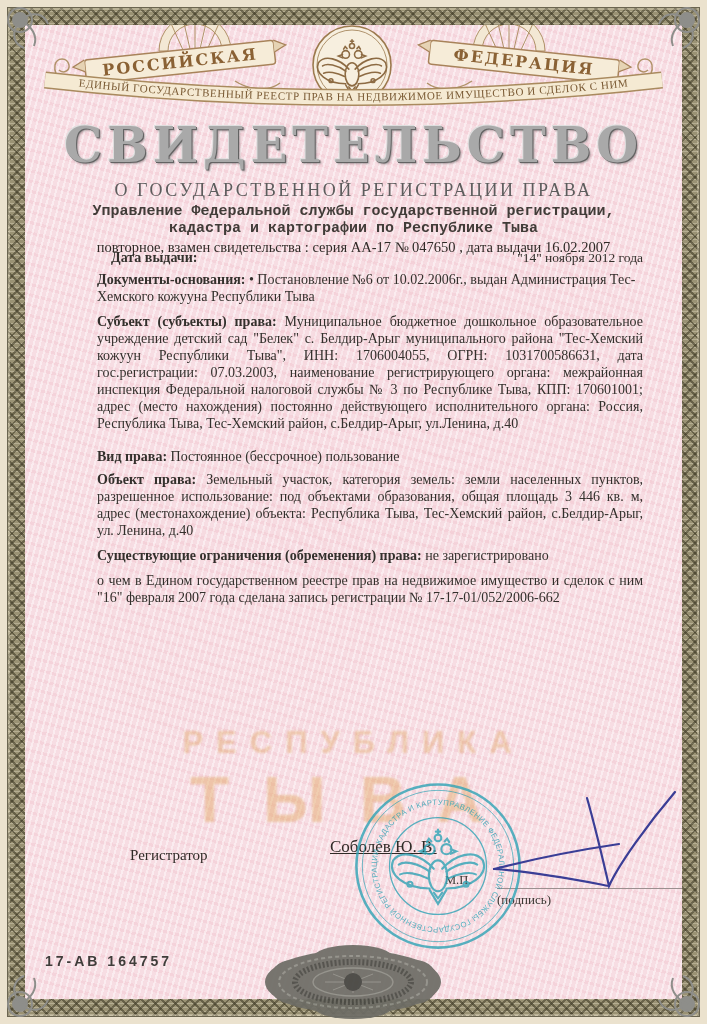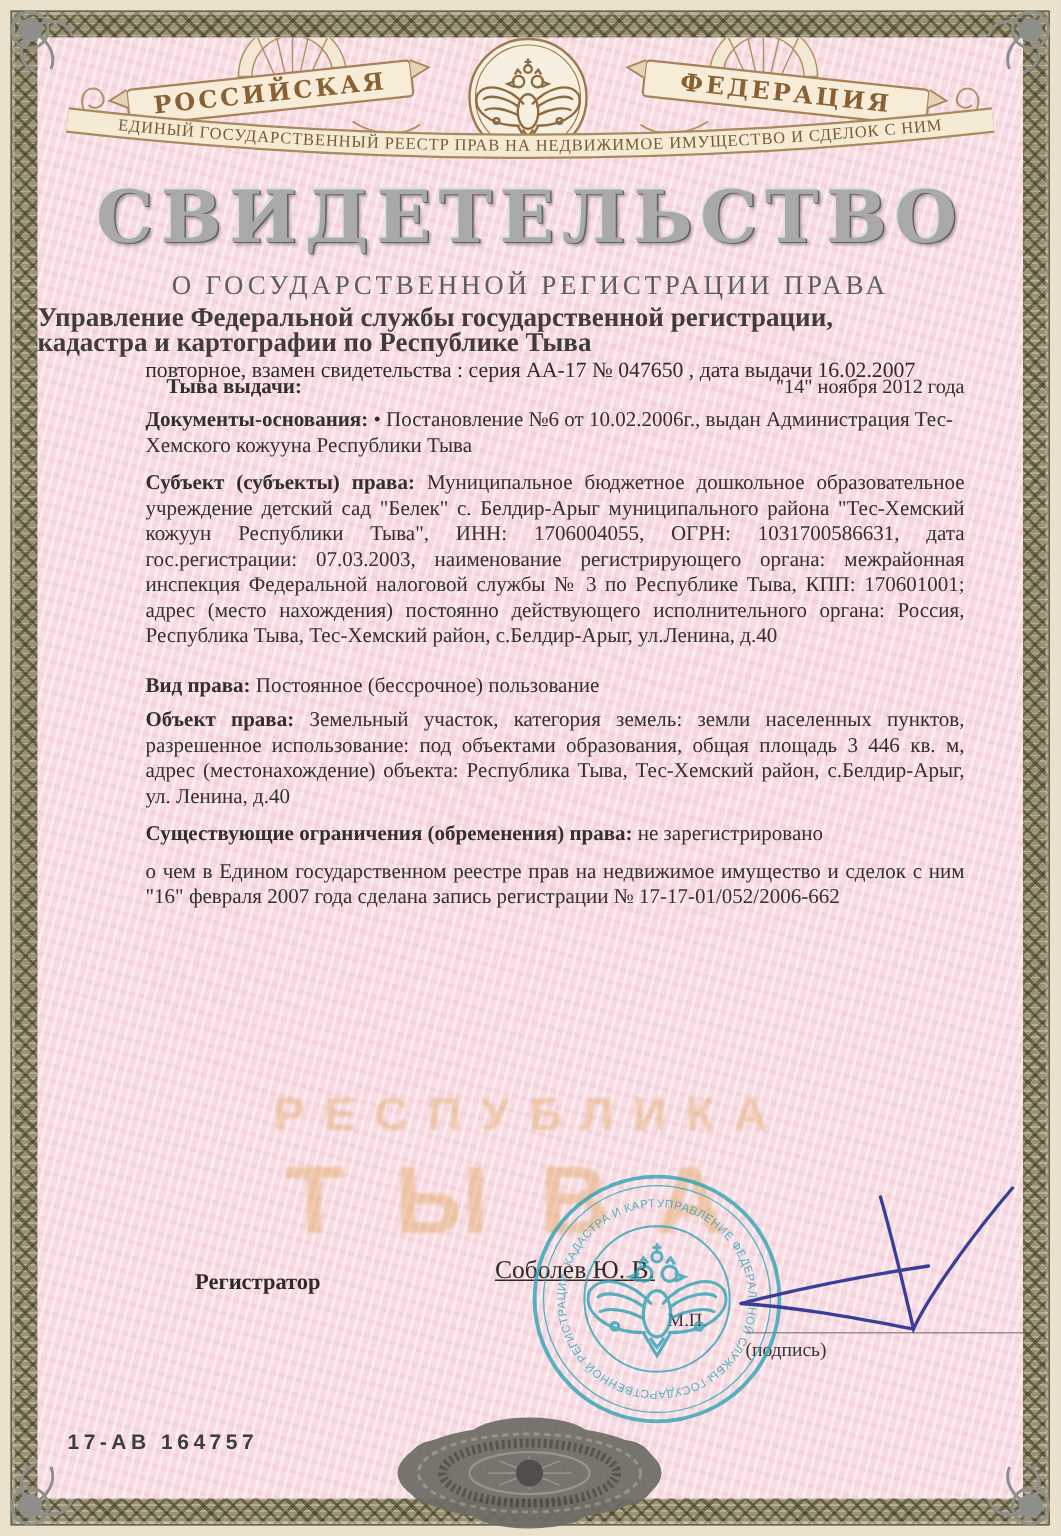--- a/index.html
+++ b/index.html
@@ -47,23 +47,23 @@
     position:absolute; top:92px; left:0; width:100%; text-align:center;
     font-family:"DejaVu Serif", serif; font-weight:bold;
     font-size:48px; letter-spacing:5px; color:#a9a9a9;
     text-shadow: 1px 1px 0 #636363, 2px 2px 2px rgba(80,80,80,.45), -1px -1px 0 #dedede;
   }
   .title-sub {
     position:absolute; top:155px; left:0; width:100%; text-align:center;
     font-size:18px; letter-spacing:2.5px; color:#5d5d5d;
   }
   .authority {
-    position:absolute; top:178px; left:0; width:100%; text-align:left;
-    font-family:Liberation Serif, serif; font-weight:bold;
-    font-size:18px; line-height:17px; color:#413c38;
+    position:absolute; top:178px; left:0; width:100%; text-align:center;
+    font-family:Liberation Mono, monospace; font-weight:bold;
+    font-size:15px; line-height:17px; color:#413c38;
   }
   .dup-note {
     position:absolute; top:214px; left:0; width:100%; text-align:center;
     font-size:14.5px; color:#2f2a26;
   }
 
   .content {
     position:absolute; left:72px; right:39px; top:224px;
     font-size:14px; line-height:17px; color:#33302c;
   }
@@ -77,21 +77,21 @@
   .date-val { margin-left:auto; font-size:13.5px; }
   .sub-gap { margin-bottom:14px; }
   .rec-gap { margin-top:8px; }
 
   .watermark { position:absolute; left:0; width:100%; text-align:center;
     font-family:"Liberation Sans", sans-serif; font-weight:bold;
     color:rgba(224,164,96,.42); filter:blur(1.1px); z-index:1; }
   .wm1 { top:700px; font-size:31px; letter-spacing:13px; }
   .wm2 { top:738px; font-size:64px; letter-spacing:34px; color:rgba(226,168,100,.46); }
 
-  .registrar { position:absolute; left:70px; top:822px; font-weight:bold; font-size:15px; color:#2f2a26; z-index:3;padding-left:35px; }
+  .registrar { position:absolute; left:70px; top:822px; font-weight:normal; font-size:15px; color:#2f2a26; z-index:3;padding-left:35px; }
   .reg-name  { position:absolute; left:305px; top:812px; font-size:17px; color:#2f2a26; z-index:3;text-decoration:underline; }
   .seal-mark { position:absolute; left:420px; top:848px; font-size:12.5px; color:#3a3632; z-index:3; }
   .sig-line  { position:absolute; left:472px; top:863px; width:190px; height:1px; background:#9b8f8f; z-index:3; }
   .sig-caption { position:absolute; left:472px; top:867px; width:190px; text-align:left; font-size:13px; color:#3a3632; z-index:3; }
 
   .stamp { position:absolute; left:328px; top:756px; opacity:.8; z-index:4; }
   .signature-art { position:absolute; left:442px; top:755px; z-index:5; }
 
   .series-number { position:absolute; left:20px; top:928px; z-index:6;
     font-family:"Liberation Sans", sans-serif; font-weight:bold;
@@ -205,21 +205,21 @@
     <div class="title-main">СВИДЕТЕЛЬСТВО</div>
     <div class="title-sub">О ГОСУДАРСТВЕННОЙ РЕГИСТРАЦИИ ПРАВА</div>
     <div class="authority">
       <div>Управление Федеральной службы государственной регистрации,</div>
       <div>кадастра и картографии по Республике Тыва</div>
     </div>
     <div class="dup-note">повторное, взамен свидетельства : серия АА-17  № 047650 , дата выдачи 16.02.2007</div>
 
     <div class="content">
       <div class="date-row">
-        <span class="lbl">Тыва выдачи:</span>
+        <span class="lbl">Дата выдачи:</span>
         <span class="date-val">"14" ноября 2012 года</span>
       </div>
       <p class="para">
         <span class="lbl">Документы-основания:</span>
         <span>• Постановление №6 от 10.02.2006г., выдан Администрация Тес-Хемского кожууна Республики Тыва</span>
       </p>
       <p class="para justify gap-md sub-gap">
         <span class="lbl">Субъект (субъекты) права:</span>
         <span>Муниципальное бюджетное дошкольное образовательное учреждение детский сад "Белек" с. Белдир-Арыг муниципального района "Тес-Хемский кожуун Республики Тыва", ИНН: 1706004055, ОГРН: 1031700586631, дата гос.регистрации: 07.03.2003, наименование регистрирующего органа: межрайонная инспекция Федеральной налоговой службы № 3 по Республике Тыва, КПП: 170601001; адрес (место нахождения) постоянно действующего исполнительного органа: Россия, Республика Тыва, Тес-Хемский район, с.Белдир-Арыг, ул.Ленина, д.40</span>
       </p>

